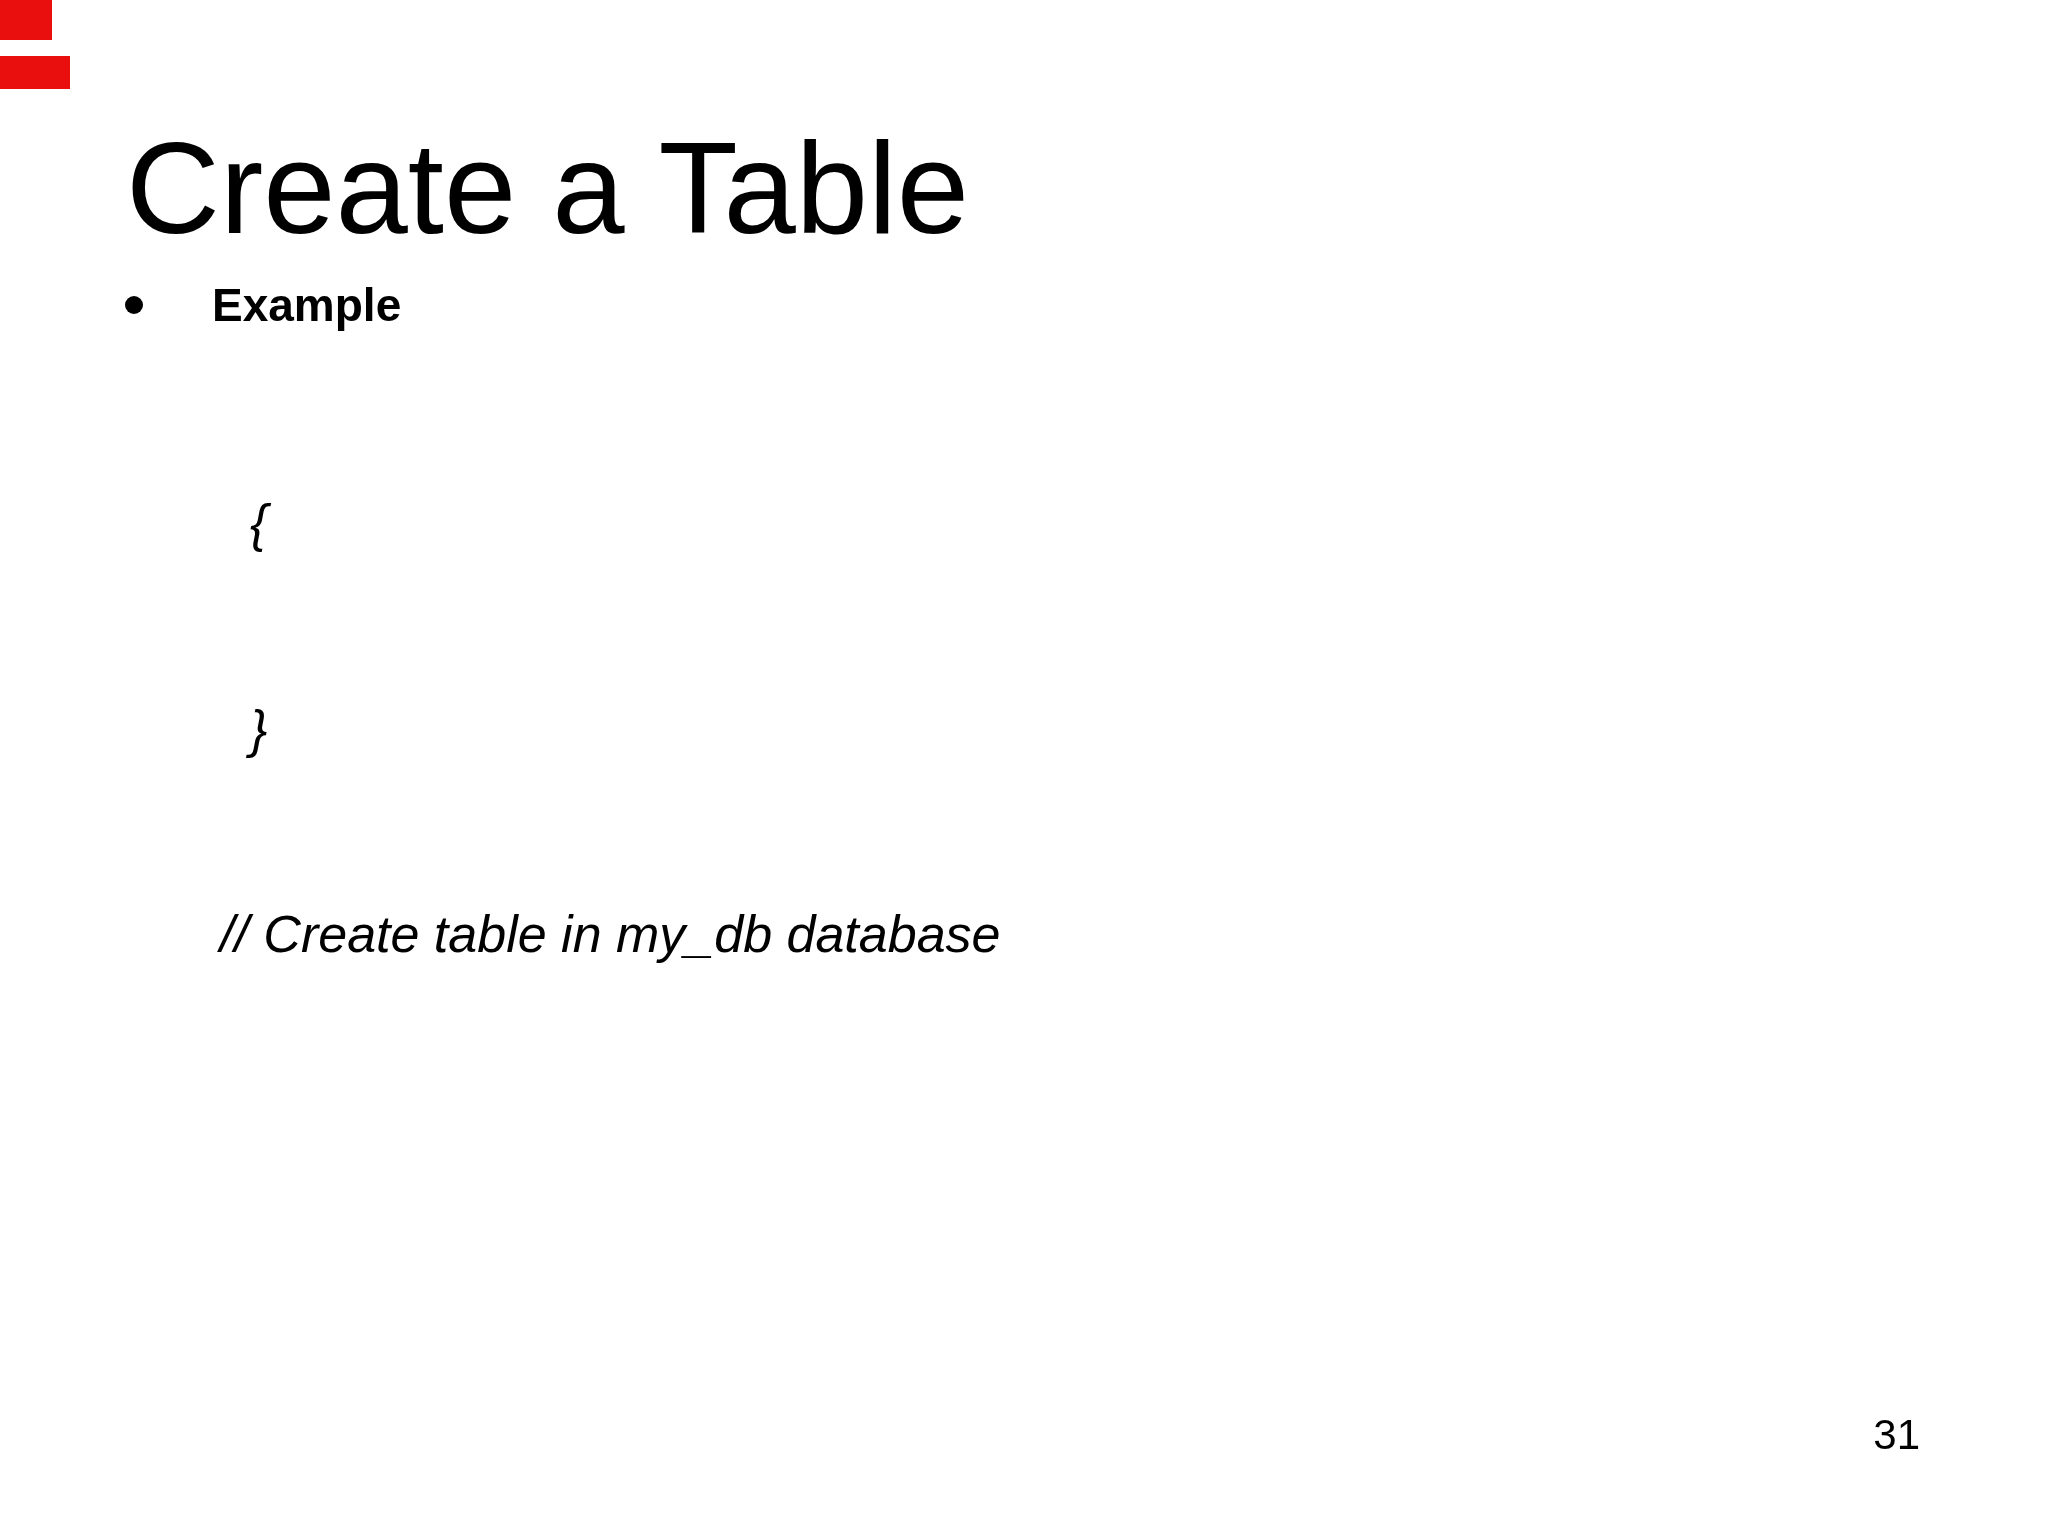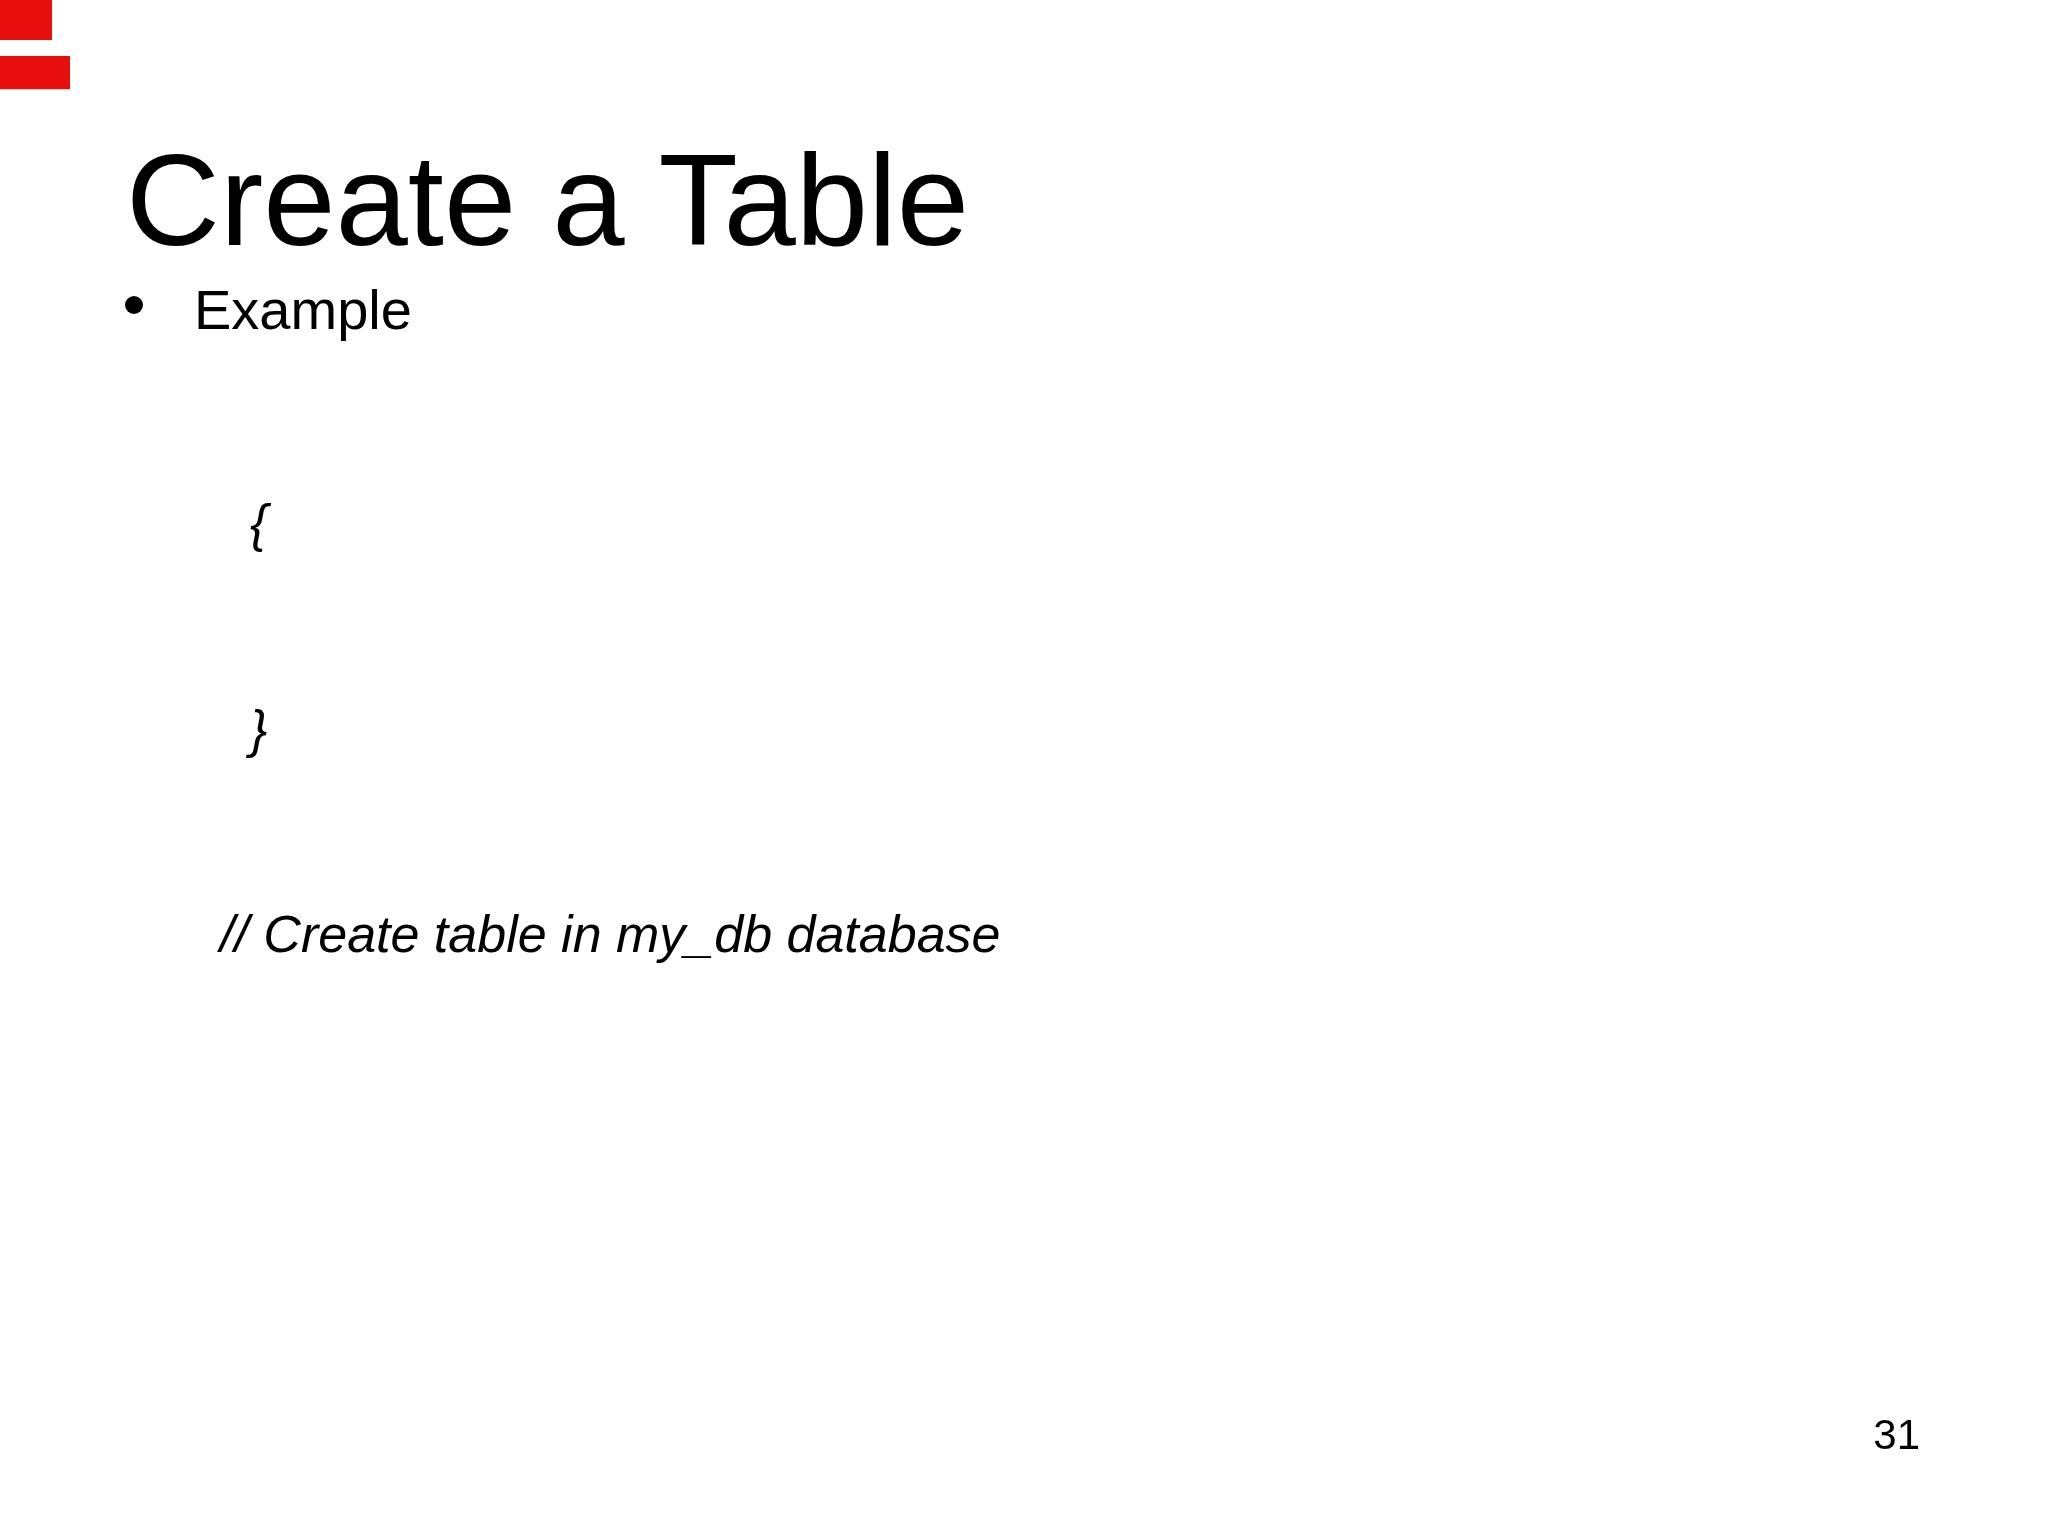--- a/index.html
+++ b/index.html
@@ -34,42 +34,43 @@
     position: absolute;
     left: 0;
     top: 56px;
     width: 70px;
     height: 33px;
     background: #e90f0f;
   }
   .title {
     position: absolute;
     left: 126px;
-    top: 135px;
+    top: 123px;
     font-size: 130px;
     line-height: 1;
     white-space: nowrap;
     font-weight: 400;
   }
   .bullet-dot {
     position: absolute;
     left: 125px;
     top: 296px;
     width: 18px;
     height: 18px;
     border-radius: 50%;
     background: #000000;
   }
   .bullet-label {
     position: absolute;
-    left: 194px;
+    left: 212px;
     top: 282px;
-    font-size: 56px;
+    font-size: 46px;
     line-height: 1;
     white-space: nowrap;
+    font-weight: bold;
   }
   .code {
     position: absolute;
     left: 220px;
     top: 352px;
     font-size: 52px;
     font-style: italic;
     line-height: 68.5px;
     white-space: pre;
   }

